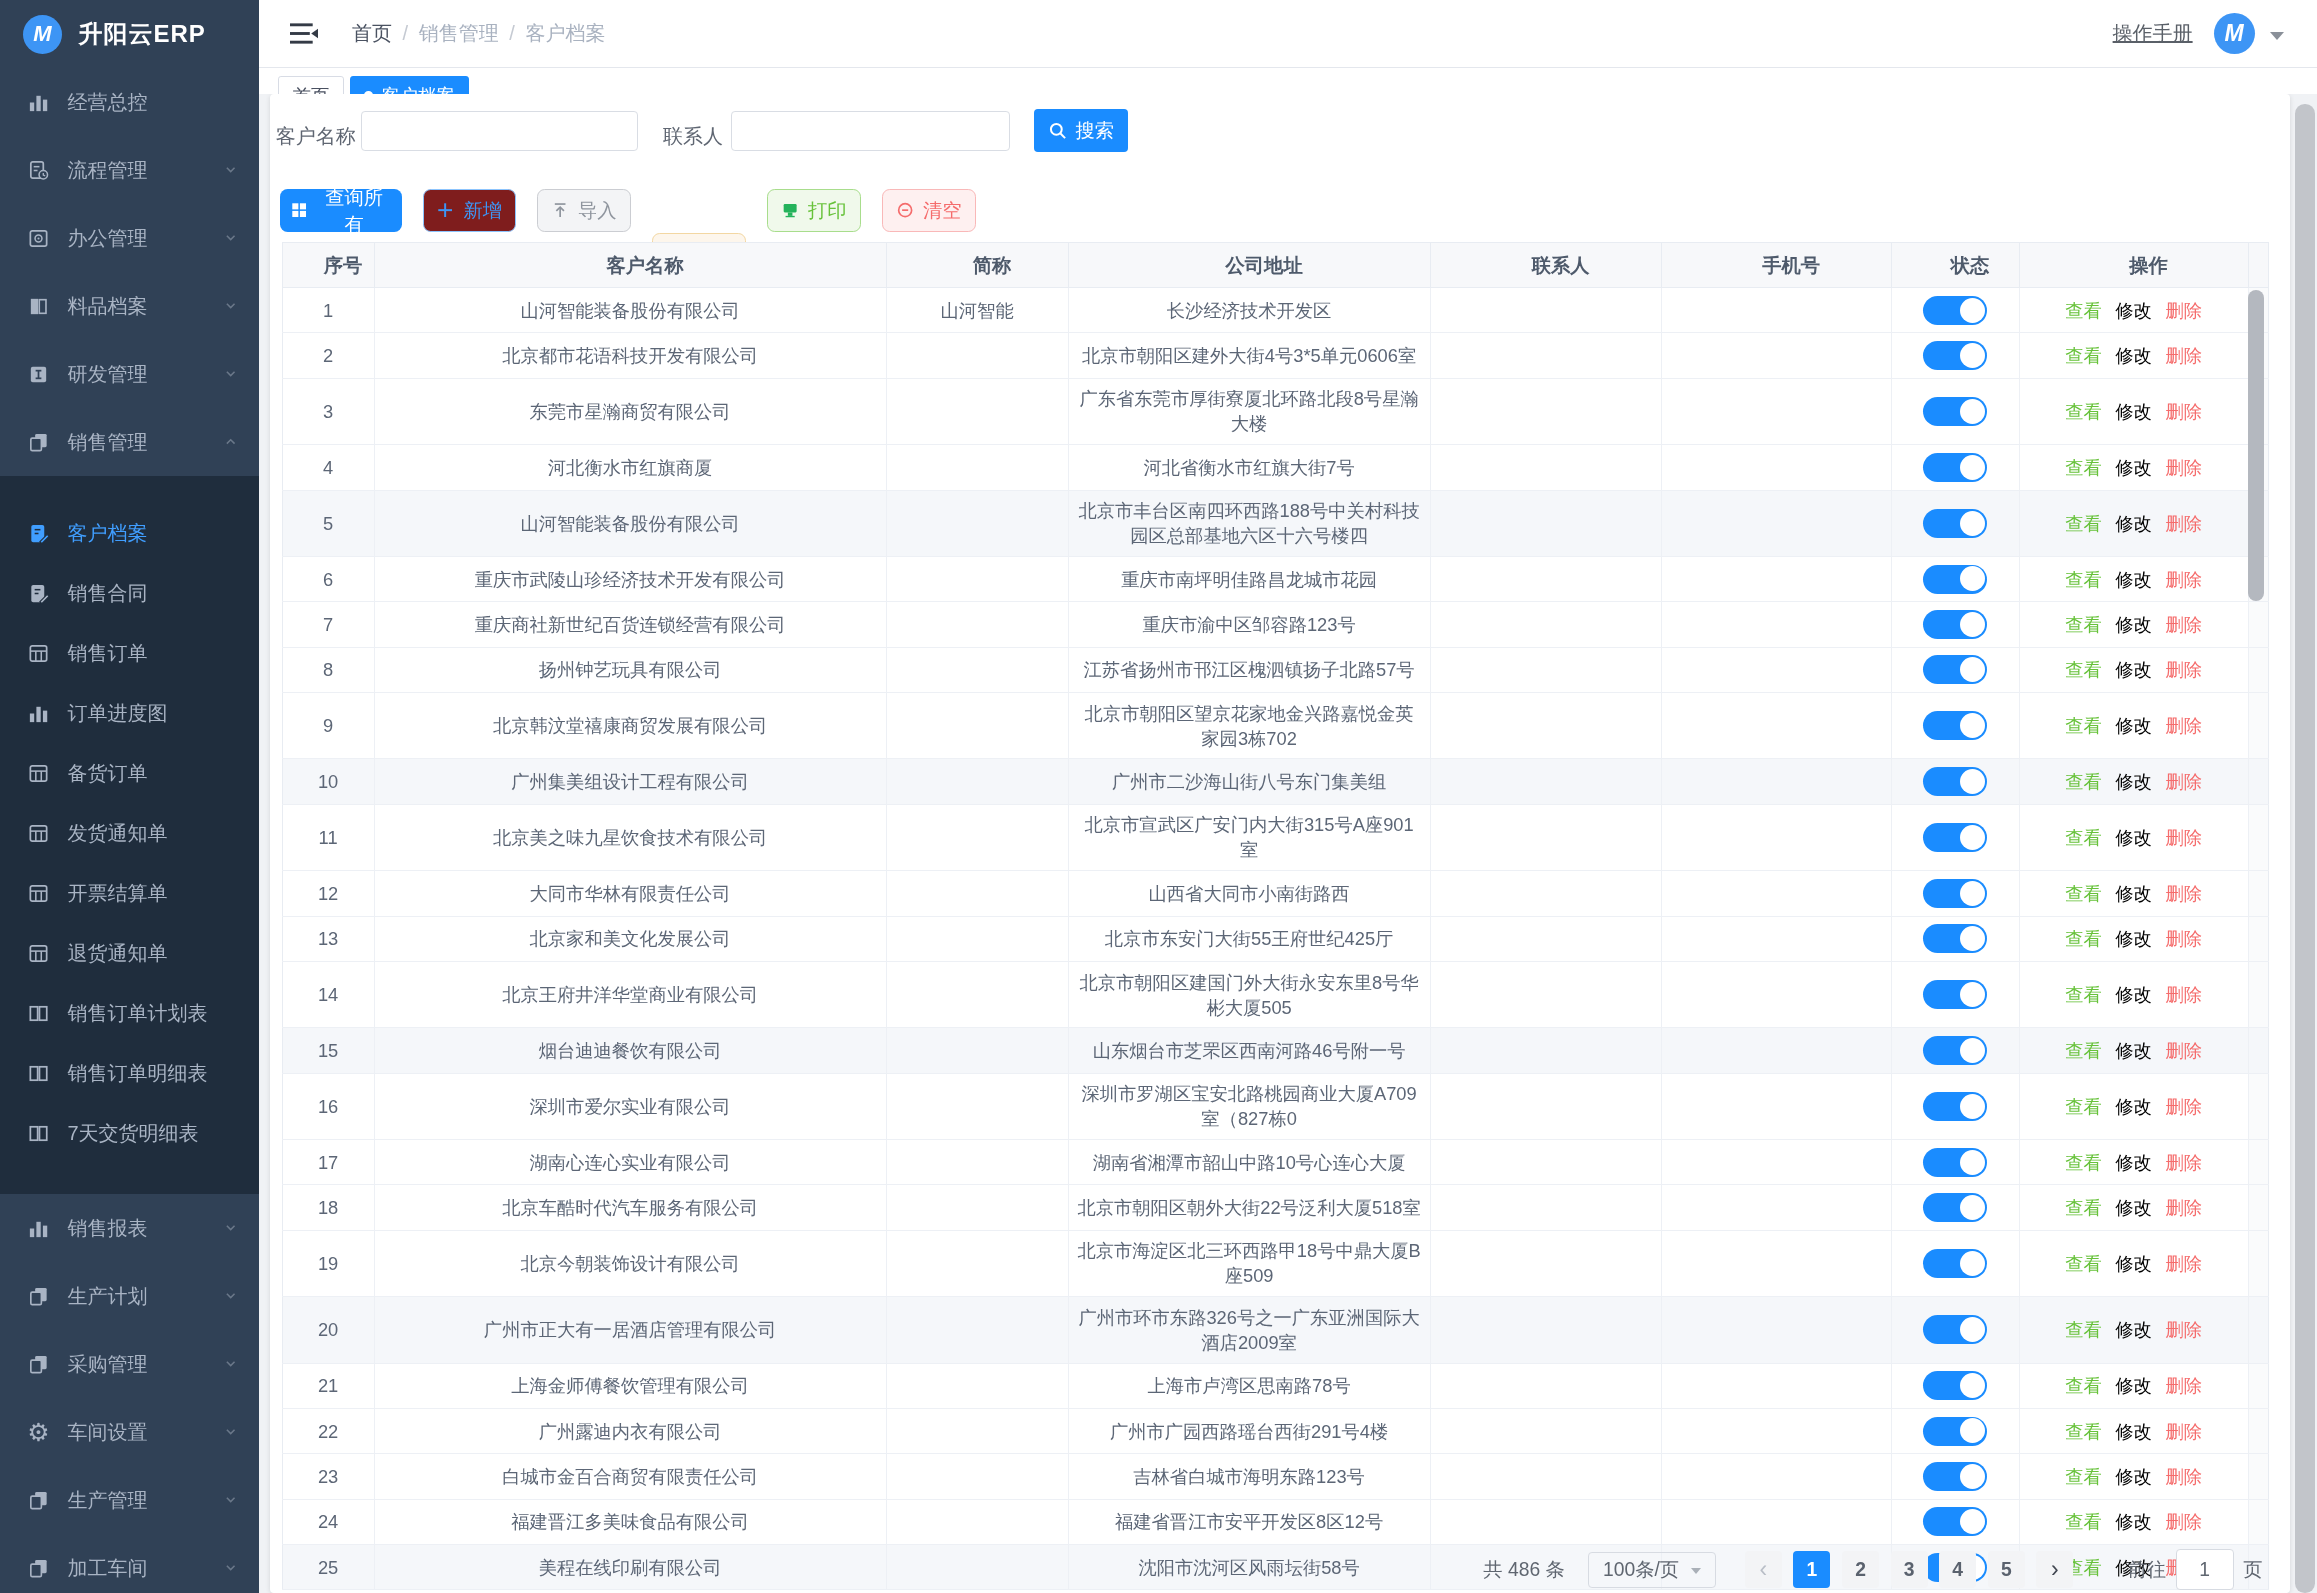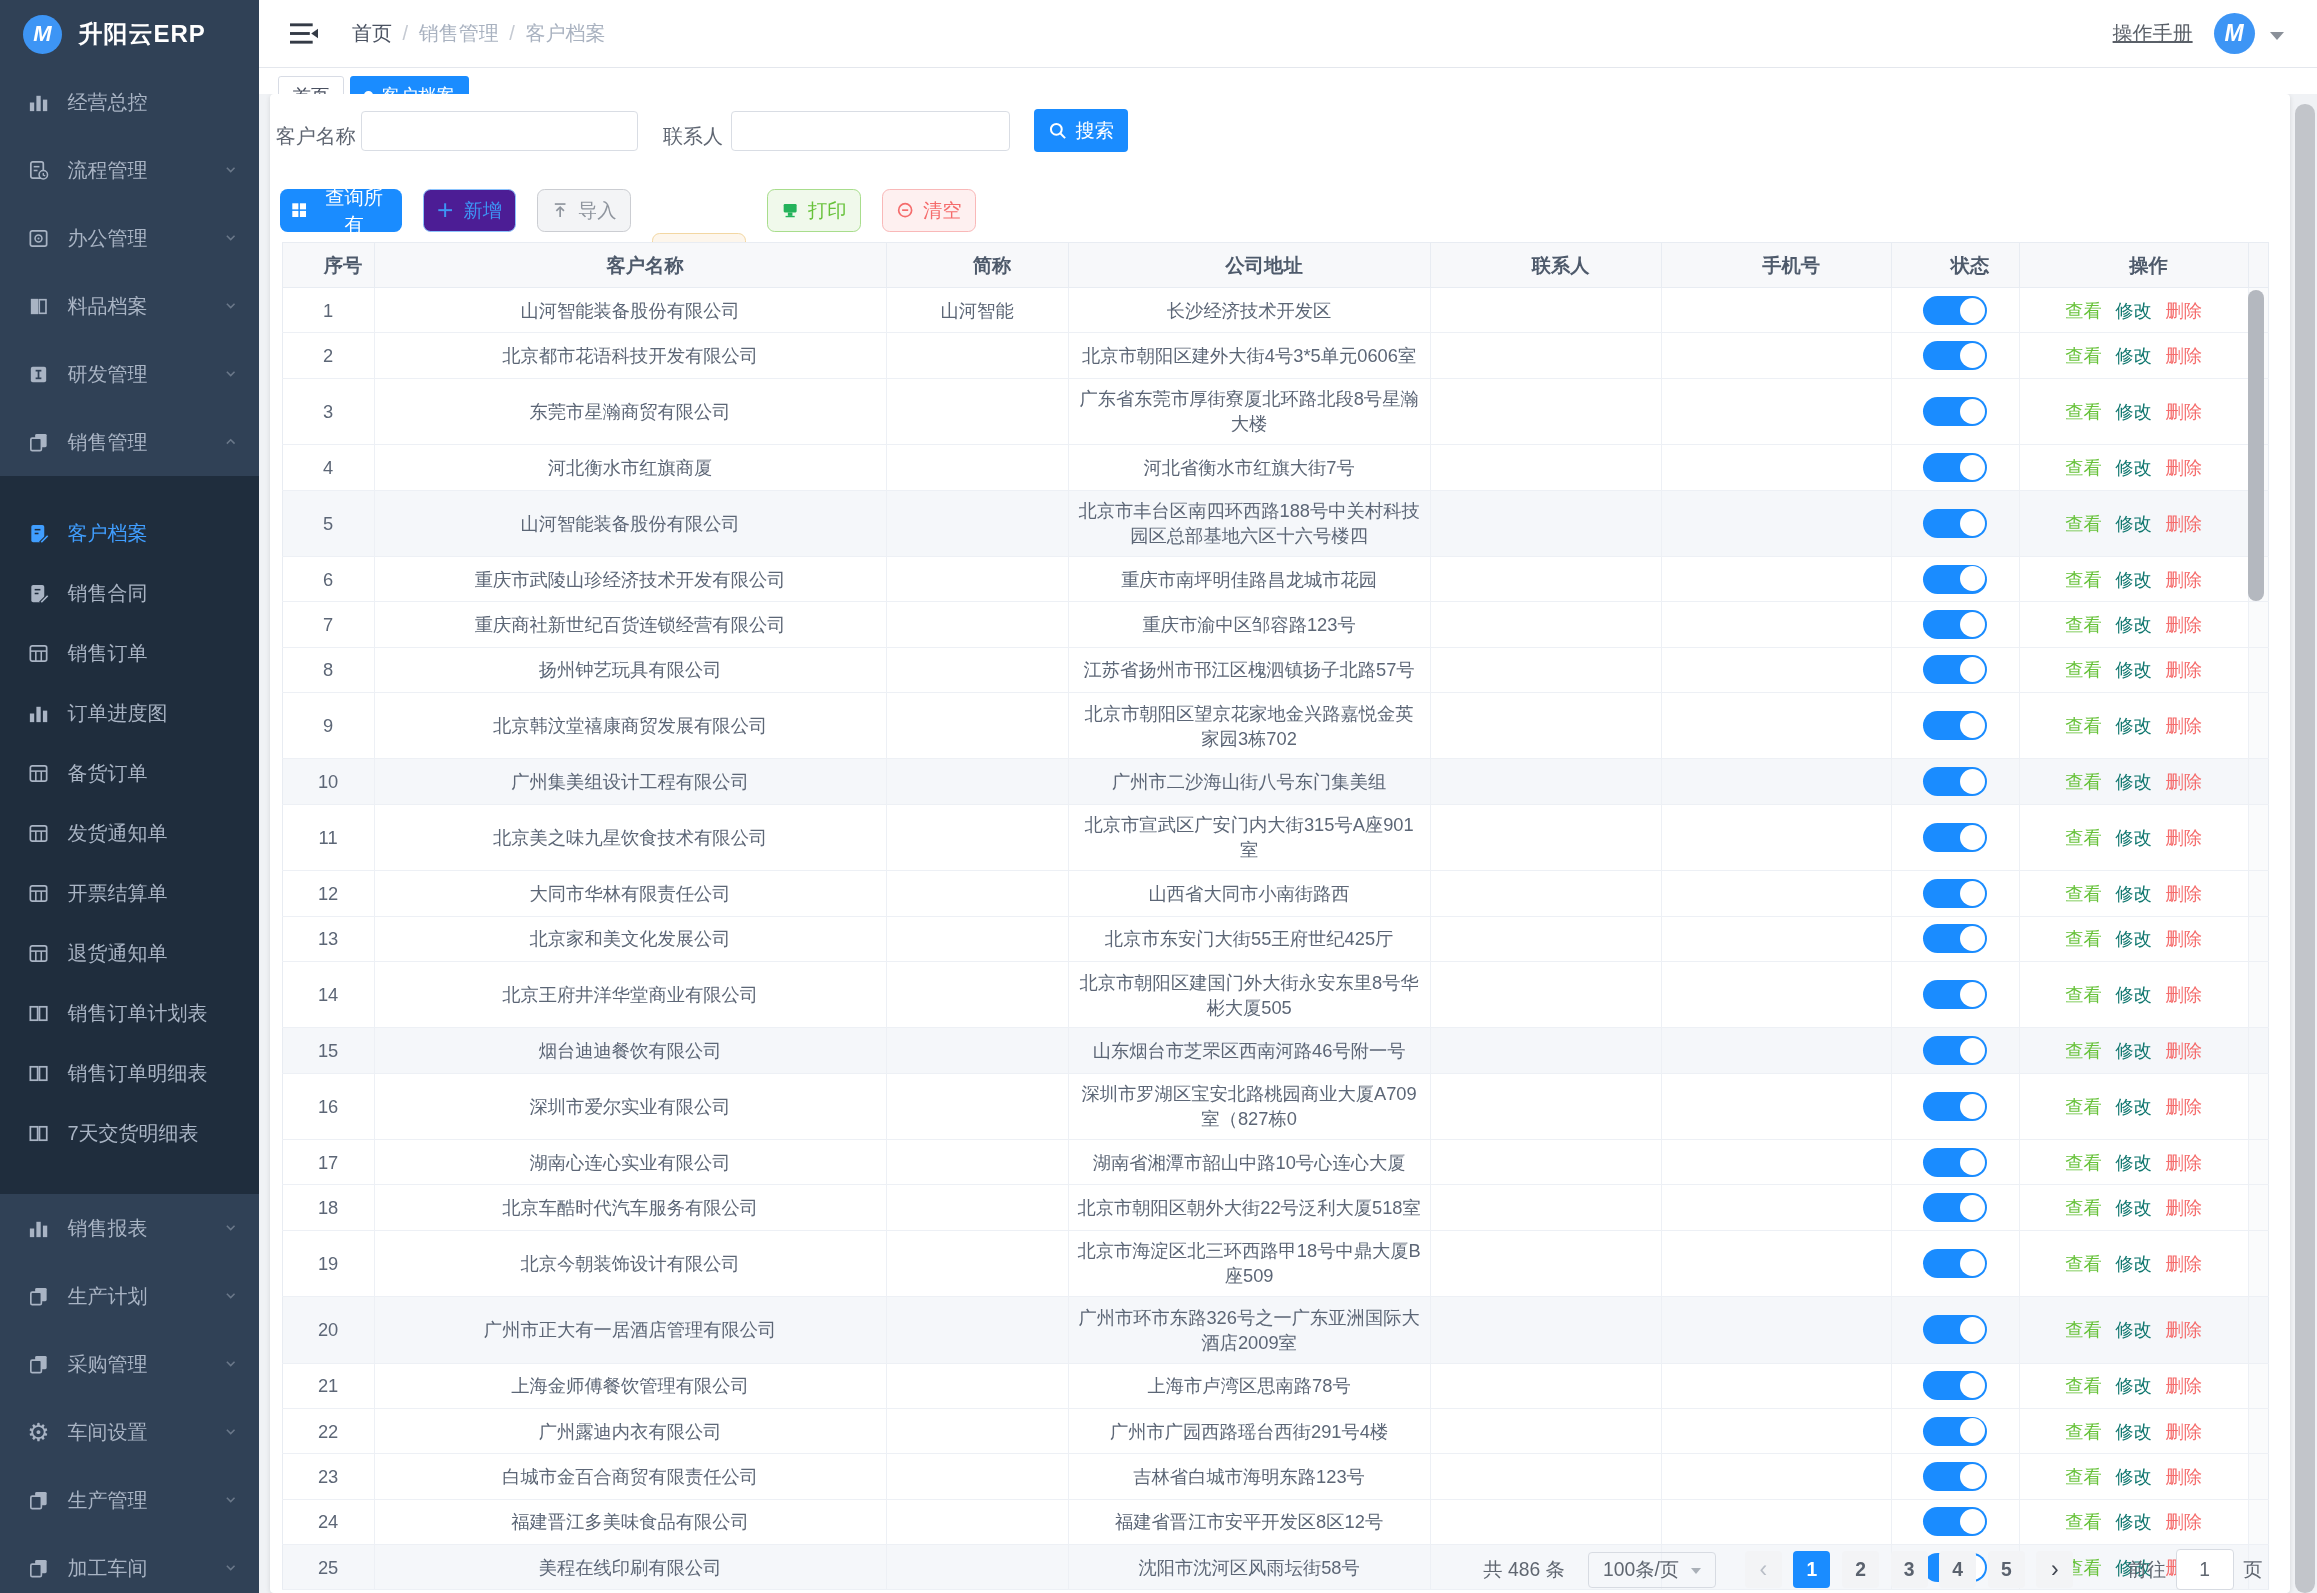--- a/index.html
+++ b/index.html
@@ -53,39 +53,39 @@
   .filter-input { position:absolute; top:17.4px; height:40px; border:1px solid #d9dde4; border-radius:3.9px; font-size:19.3px; padding:0 11.6px; color:#333; outline:none; }
   #inp-customer { left:91px; width:277px; }
   #inp-contact { left:461px; width:279px; }
   .search-btn { position:absolute; left:764px; top:15.4px; width:94px; height:43px; background:#1a8cff; border:none; border-radius:3.9px;
                 color:#fff; font-size:19.3px; display:flex; align-items:center; justify-content:center; gap:7.7px; cursor:pointer; }
 
   .toolbar { position:absolute; left:9.7px; top:95px; display:flex; gap:21px; }
   .btn { display:inline-flex; align-items:center; justify-content:center; gap:8.7px; height:43px; border-radius:7.7px; font-size:19.3px;
          border:1px solid transparent; cursor:pointer; padding:0 9.7px; }
   .btn-primary { background:#1a8cff; color:#fff; width:122px; }
-  .btn-blue    { background:#4c1d95; border-color:#8cc4fd; color:#3d95f5; width:93px; }
+  .btn-blue    { background:#7f1d1d; border-color:#8cc4fd; color:#3d95f5; width:93px; }
   .btn-info    { background:#f3f4f6; border-color:#cbcdd2; color:#8f959e; width:94px; }
   .btn-warning { background:#fdf6ec; border-color:#f3d7a2; color:#e6a23c; width:94px;margin-top:44px; }
   .btn-success { background:#f0f9eb; border-color:#a8dd8c; color:#67c23a; width:94px; }
   .btn-danger  { background:#fef0f0; border-color:#f9b8b8; color:#f56c6c; width:94px; }
 
   
   .table-wrap { position:absolute; left:11.6px; top:148px; width:1985px; }
   table { border-collapse:collapse; table-layout:fixed; width:1985px; border:1px solid #e8ecf2; }
   th { height:45px; background:#f7f8fa; font-size:19.3px; font-weight:700; color:#4e5a6b; border-right:1px solid #e8ecf2; border-bottom:1px solid #e8ecf2; text-align:center;padding-left:30px; }
   td { font-size:18.3px; color:#5c6676; padding:7.7px 8.7px; line-height:25px; border-right:1px solid #edf0f5; border-bottom:1px solid #edf0f5;
        text-align:center; vertical-align:middle; word-break:break-all; }
   tr.striped td { background:#f5f7fa; }
   td.gutter, th.gutter { background:#fafbfc; border-right:none; padding:0; }
   th.gutter { background:#f7f8fa; }
   .toggle { display:inline-block; width:64px; height:29px; border-radius:14.5px; background:#1a8cff; position:relative; cursor:pointer; vertical-align:middle; }
   .toggle::after { content:""; position:absolute; right:1.9px; top:1.9px; width:25px; height:25px; border-radius:50%; background:#fff; }
   .op-link { margin:0 6.8px; cursor:pointer; white-space:nowrap; }
-  .op-view { color:#67c23a; } .op-edit { color:#0f766e; } .op-del { color:#f56c6c; }
+  .op-view { color:#67c23a; } .op-edit { color:#000000; } .op-del { color:#f56c6c; }
 
   
   .pagination { position:absolute; left:11.6px; top:1455px; width:1981px; height:41px; display:flex; align-items:center; justify-content:flex-end; font-size:19.3px; color:#5f6670; }
   .pg-total { margin-right:23px; }
   .pg-select { width:128px; height:36px; border:1px solid #d7dbe2; border-radius:3.9px; display:flex; align-items:center; justify-content:center; gap:11.6px; margin-right:29px; cursor:pointer; color:#5f6670; }
   .pg-caret { width:0; height:0; border-left:5.8px solid transparent; border-right:5.8px solid transparent; border-top:6.8px solid #aab0b8; margin-top:2.9px; }
   .pg-btn { min-width:37px; height:37px; background:#f3f4f6; border-radius:3.9px; display:flex; align-items:center; justify-content:center;
             margin-right:11.6px; font-weight:600; color:#5a626e; cursor:pointer; }
   .pg-btn.pg-active { background:#1a8cff; color:#fff; }
   .pg-arrow { font-size:23px; font-weight:400; }

